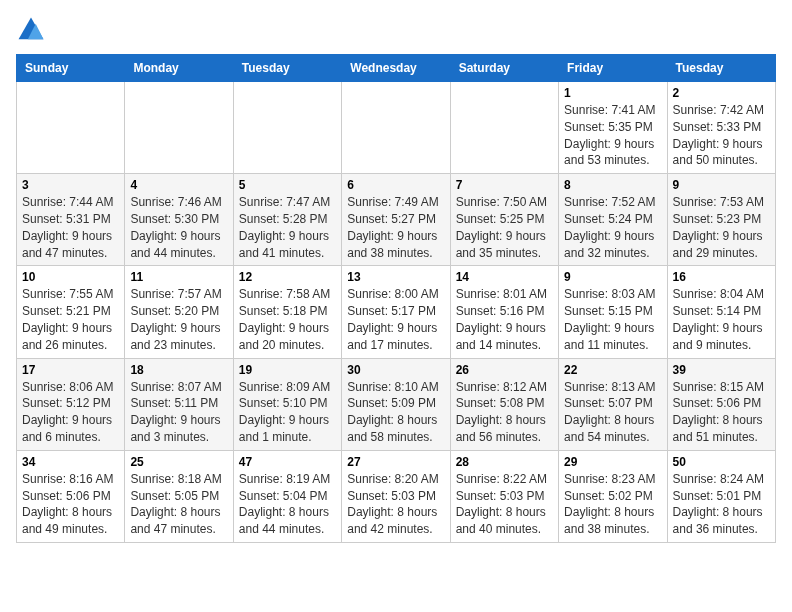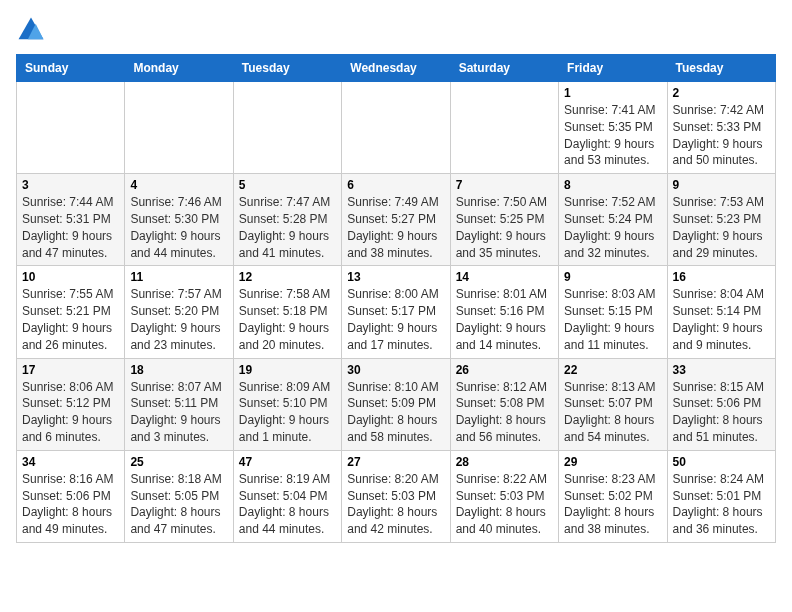--- a/index.html
+++ b/index.html
@@ -224,21 +224,21 @@
         </td>
         <td>
           <span class="day-num">26</span>
           <div class="day-info">Sunrise: 8:12 AM<br>Sunset: 5:08 PM<br>Daylight: 8 hours and 56 minutes.</div>
         </td>
         <td>
           <span class="day-num">22</span>
           <div class="day-info">Sunrise: 8:13 AM<br>Sunset: 5:07 PM<br>Daylight: 8 hours and 54 minutes.</div>
         </td>
         <td>
-          <span class="day-num">33</span>
+          <span class="day-num">39</span>
           <div class="day-info">Sunrise: 8:15 AM<br>Sunset: 5:06 PM<br>Daylight: 8 hours and 51 minutes.</div>
         </td>
       </tr>
       <tr class="row-odd">
         <td>
           <span class="day-num">34</span>
           <div class="day-info">Sunrise: 8:16 AM<br>Sunset: 5:06 PM<br>Daylight: 8 hours and 49 minutes.</div>
         </td>
         <td>
           <span class="day-num">25</span>

